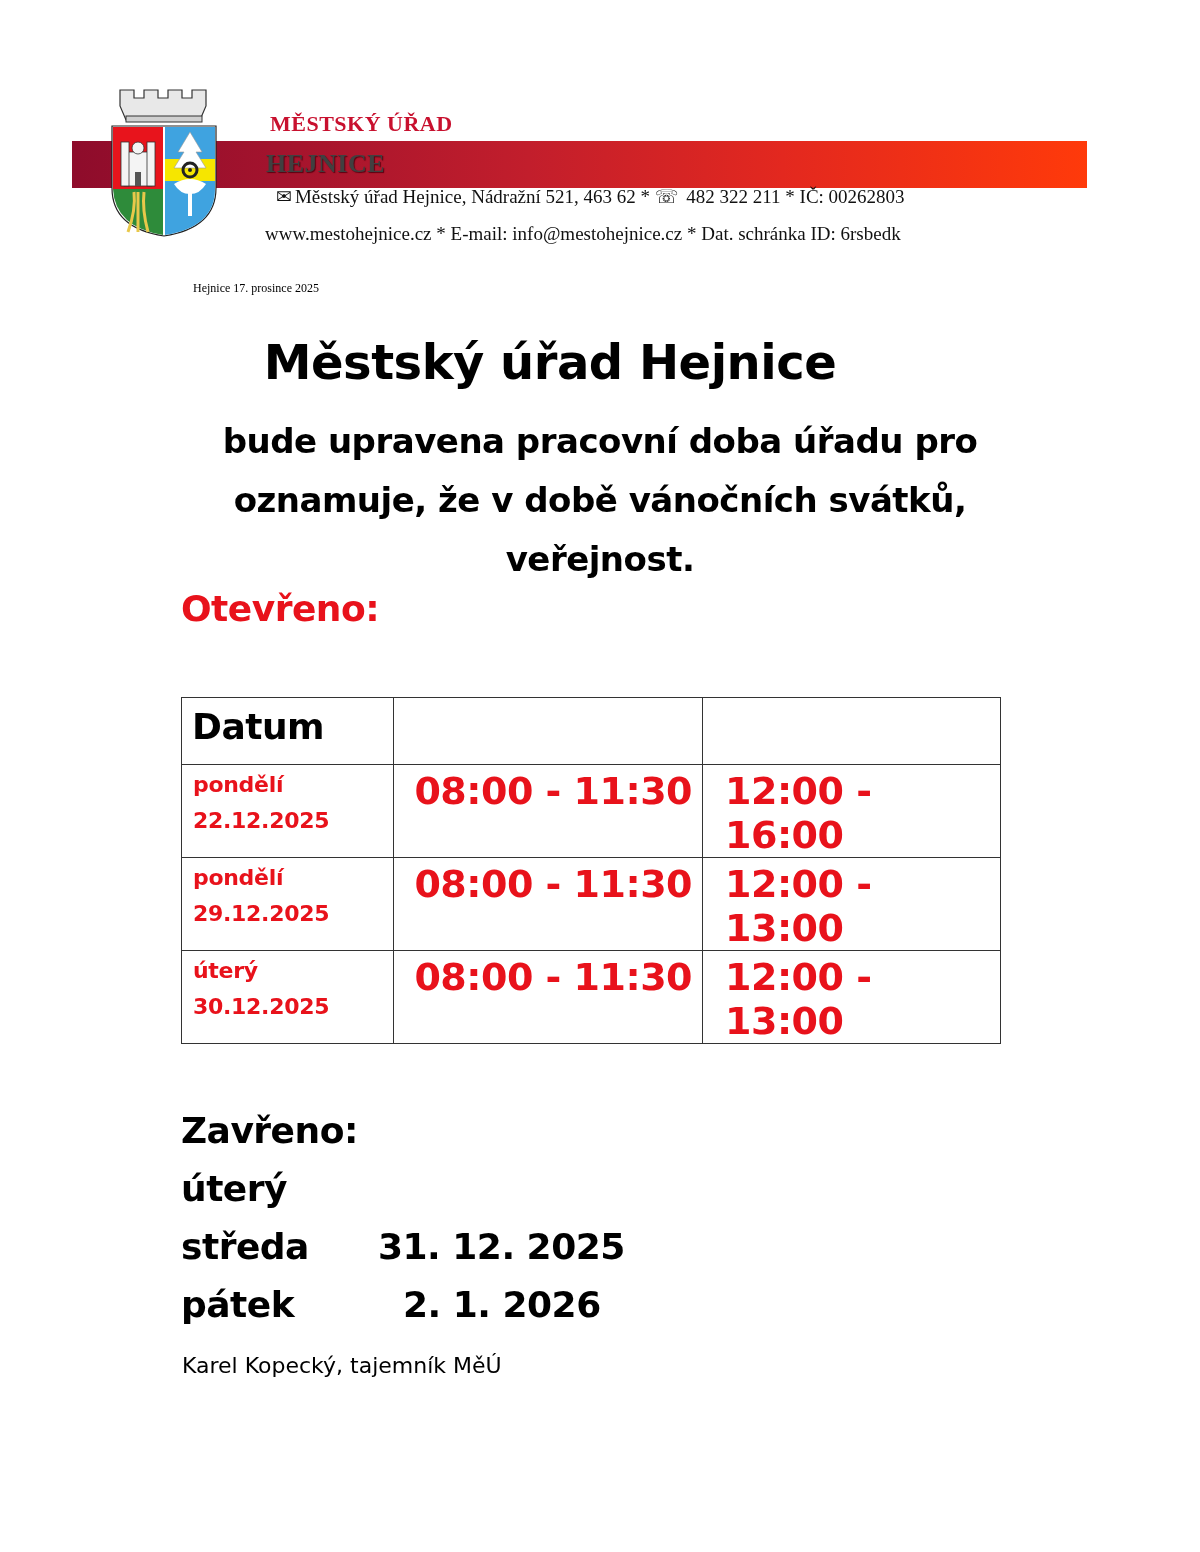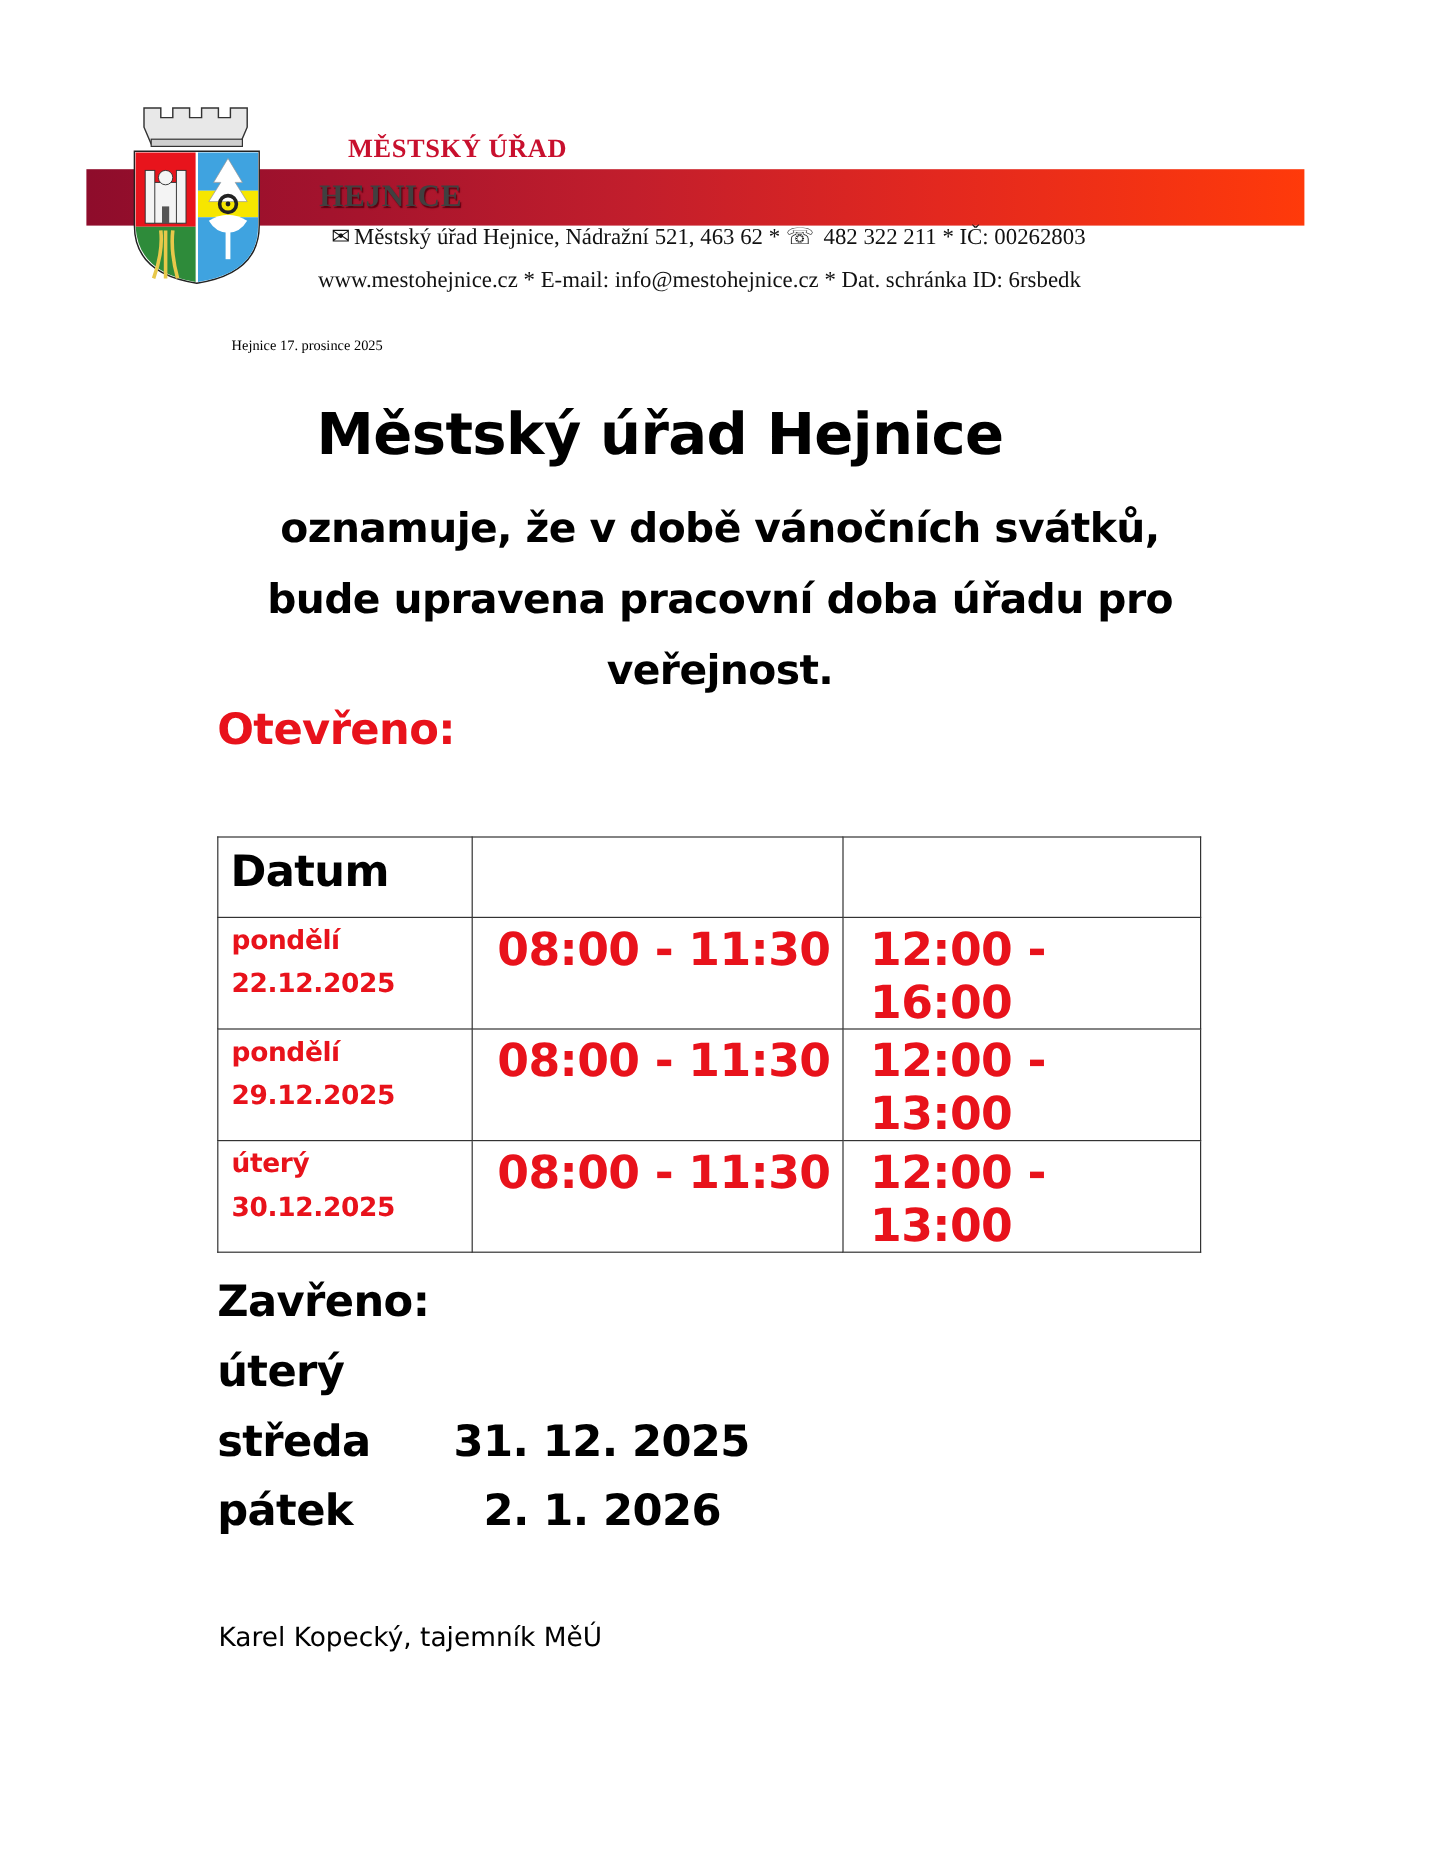--- a/index.html
+++ b/index.html
@@ -3,21 +3,21 @@
   <meta charset="utf-8">
   <style>
     html, body { margin: 0; padding: 0; background: #ffffff; }
     body { width: 1200px; height: 1552px; position: relative; overflow: hidden; font-family: "DejaVu Sans", sans-serif; color: #000; }
 
     
     .banner { position: absolute; left: 72px; top: 141px; width: 1015px; height: 47px;
       background: linear-gradient(to right, #8e0c2b 0%, #a3132d 20%, #c21e2c 45%, #e3281f 70%, #ff3a0a 100%); }
     .banner-top-line { position: absolute; left: 242px; top: 137px; width: 250px; height: 2px; background: #ffffff; }
     .crest { position: absolute; left: 108px; top: 86px; width: 112px; height: 152px; }
-    .org-line1 { position: absolute; left: 270px; top: 111px; font-family: "Liberation Serif", serif; font-weight: bold; font-size: 22px; color: #c8102e; letter-spacing: 0.5px; margin-left: 20px; }
+    .org-line1 { position: absolute; left: 270px; top: 111px; font-family: "Liberation Serif", serif; font-weight: bold; font-size: 22px; color: #c8102e; letter-spacing: 0.5px; }
     .org-line2 { position: absolute; left: 266px; top: 149px; font-family: "Liberation Serif", serif; font-weight: bold; font-size: 26px; color: #404040; letter-spacing: 0.5px; text-shadow: 1px 1px 1px #5a0010; }
     .contact { position: absolute; left: 265px; font-family: "Liberation Serif", serif; font-size: 19px; color: #111; white-space: nowrap; }
     .contact.l1 { top: 185px; margin-left: 11px; }
     .contact.l2 { top: 223px; }
     .contact .ico { font-size: 19px; margin-right: 3px; }
 
     .date-line { position: absolute; left: 193px; top: 281px; font-family: "Liberation Serif", serif; font-size: 12px; }
 
     .title { position: absolute; left: 0; width: 1100px; top: 334px; text-align: center; font-family: "DejaVu Sans", sans-serif; font-weight: bold; font-size: 48px; letter-spacing: -0.5px; }
     .subtitle { position: absolute; left: 175px; width: 850px; top: 412px; text-align: center; font-family: "DejaVu Sans", sans-serif; font-weight: bold; font-size: 34px; line-height: 59px; letter-spacing: -0.5px; }
@@ -32,21 +32,21 @@
     .head-row td { height: 58px; }
     .datum-head { font-weight: bold; font-size: 36px; padding: 8px 0 0 10px !important; letter-spacing: -0.5px; }
     .r1 td { height: 72px; }
     .r2 td { height: 84px; }
     .r3 td { height: 84px; }
     .day-cell { color: #e8121b; font-weight: bold; font-size: 22px; line-height: 36px; padding: 2px 0 0 11px !important; letter-spacing: -0.3px; }
     .time-cell { color: #e8121b; font-weight: bold; font-size: 38px; padding: 4px 0 0 20px !important; letter-spacing: -0.5px; }
     .time-cell.right { padding-left: 22px !important; }
 
     .closed { position: absolute; left: 181px; top: 1065px; font-weight: bold; font-size: 36px; letter-spacing: -0.5px; }
-    .closed .lbl { display: block; height: 58px; }
+    .closed .lbl { display: block; height: 58px; margin-top: 45px; }
     .closed .row { display: block; height: 58px; position: relative; width: 500px; }
     .closed .day { position: absolute; left: 0; }
     .closed .date { position: absolute; }
 
     .signature { position: absolute; left: 182px; top: 1353px; font-size: 22px; }
   </style>
 </head>
 <body>
 
 <div class="banner"></div>
@@ -85,22 +85,22 @@
 
 <div class="contact l1">
   <span class="ico">✉</span><span>Městský úřad Hejnice, Nádražní 521, 463 62 * </span><span class="ico">☏</span><span> 482 322 211 * IČ: 00262803</span>
 </div>
 <div class="contact l2">www.mestohejnice.cz * E-mail: info@mestohejnice.cz * Dat. schránka ID: 6rsbedk</div>
 
 <div class="date-line">Hejnice 17. prosince 2025</div>
 
 <div class="title">Městský úřad Hejnice</div>
 <div class="subtitle">
+  <div>bude upravena pracovní doba úřadu pro</div>
   <div>oznamuje, že v době vánočních svátků,</div>
-  <div>bude upravena pracovní doba úřadu pro</div>
   <div>veřejnost.</div>
 </div>
 
 <div class="open-label">Otevřeno:</div>
 
 <table class="hours">
   <colgroup>
       <col class="c1">
       <col class="c2">
       <col class="c3">

